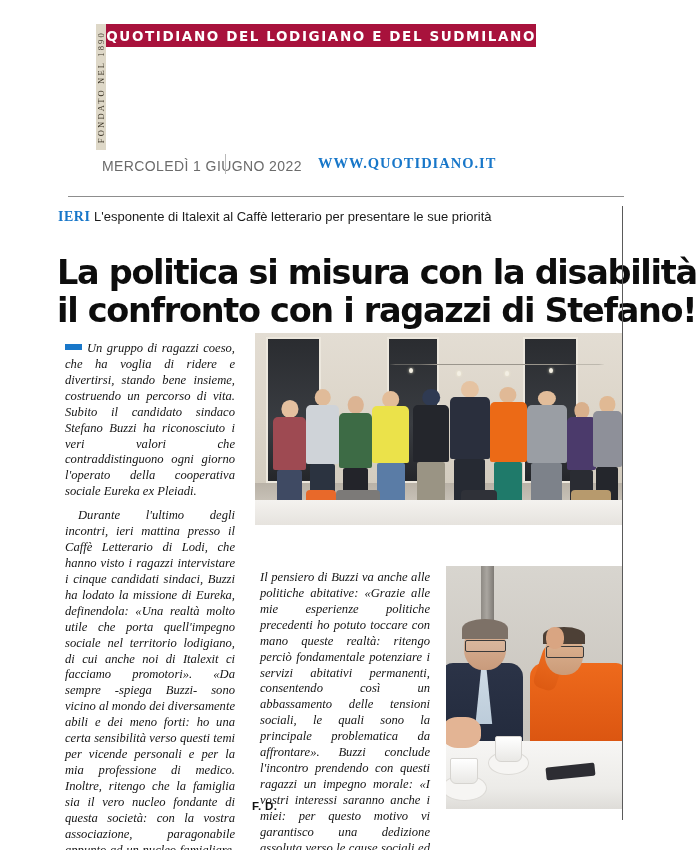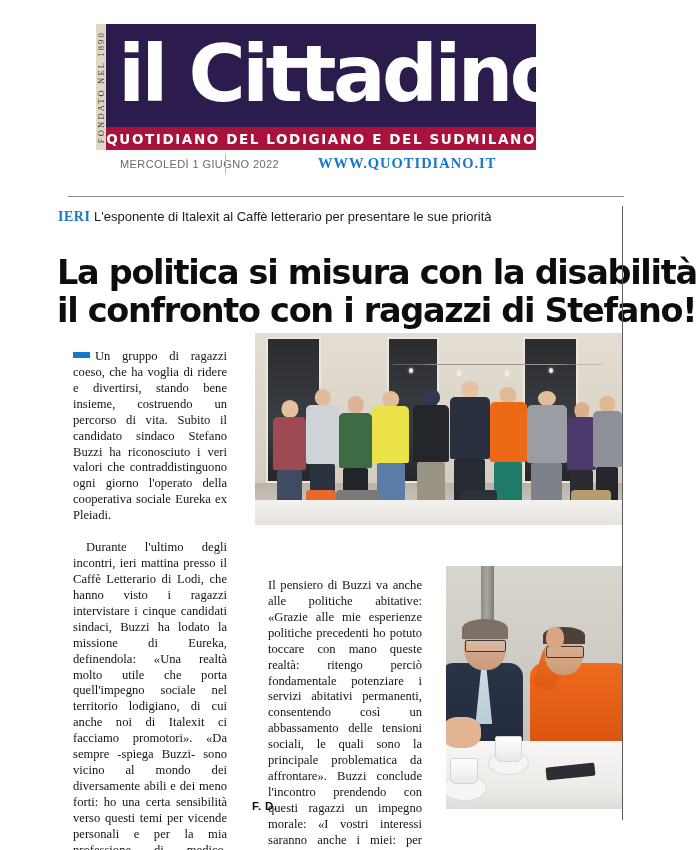--- a/index.html
+++ b/index.html
@@ -91,24 +91,24 @@
   
   .info-strip {
     position: absolute;
     left: 96px;
     top: 154px;
     width: 528px;
     height: 22px;
   }
   .issue-date {
     position: absolute;
-    left: 24px;
+    left: 6px;
     top: 4px;
     font-family: "Liberation Sans", sans-serif;
-    font-size: 11px;
+    font-size: 14px;
     letter-spacing: 0.4px;
     color: #6b6b6b;
     white-space: nowrap;
   }
   .strip-divider {
     position: absolute;
     left: 129px;
     top: 0px;
     width: 1px;
     height: 20px;
@@ -187,21 +187,21 @@
   .col {
     position: absolute;
     font-family: "Liberation Serif", serif;
     font-size: 12.6px;
     line-height: 1.265;
     text-align: justify;
     color: #141414;
     -webkit-hyphens: auto;
     hyphens: auto;
   }
-  .col p { margin: 16px; text-indent: 13px; }
+  .col p { margin: 8px; text-indent: 13px; font-style: italic; }
   .col p.first { text-indent: 0; }
 
   .col-1 { left: 57px; top: 333px; width: 186px; }
   .col-2 { left: 252px; top: 562px; width: 186px; }
 
   .dinkus {
     display: inline-block;
     width: 17px;
     height: 6px;
     background: #1877c9;
@@ -388,23 +388,20 @@
 </head>
 <body>
 
 <div class="page">
 
   <div class="masthead">
     <div class="founded-strip">
       <span class="founded-text">FONDATO NEL 1890</span>
     </div>
     <div class="masthead-main">
-      <div class="title-block">
-        <span class="title-text">il Cittadino</span>
-      </div>
       <div class="subtitle-bar">
         <span class="subtitle-text">QUOTIDIANO DEL LODIGIANO E DEL SUDMILANO</span>
       </div>
     </div>
   </div>
 
   <div class="info-strip">
     <span class="issue-date">MERCOLEDÌ 1 GIUGNO 2022</span>
     <span class="strip-divider"></span>
     <span class="site-url">WWW.QUOTIDIANO.IT</span>

